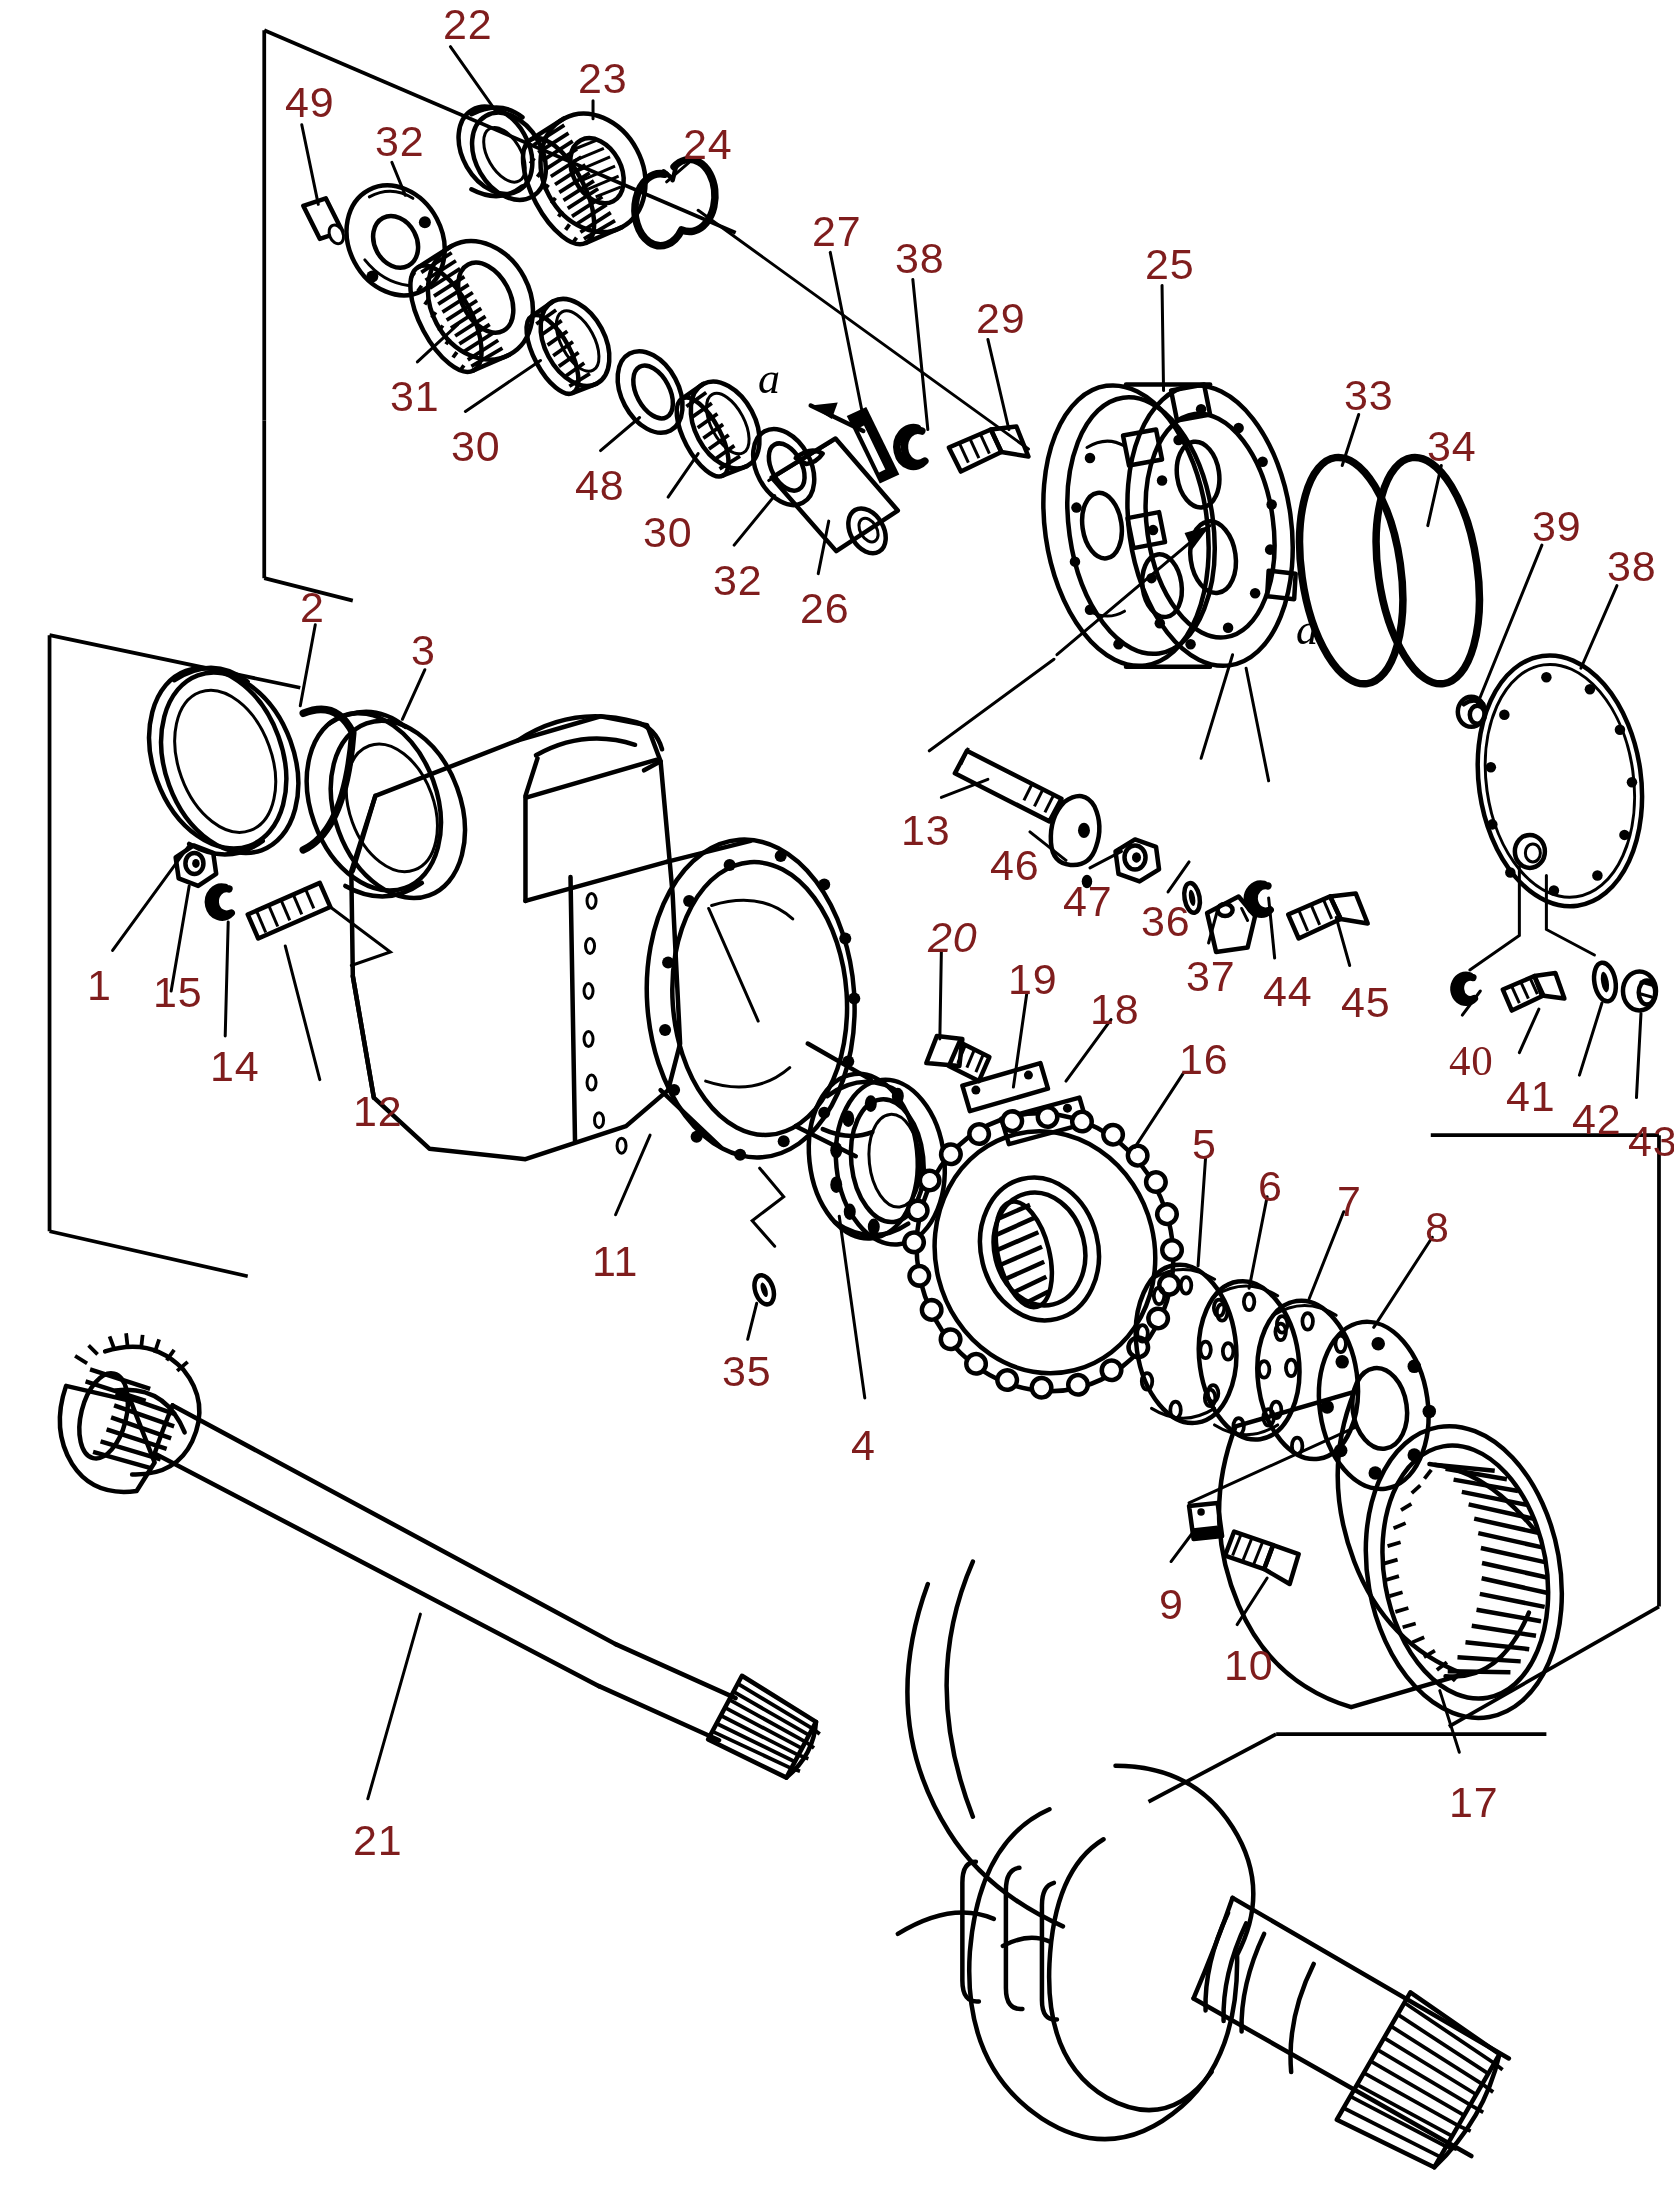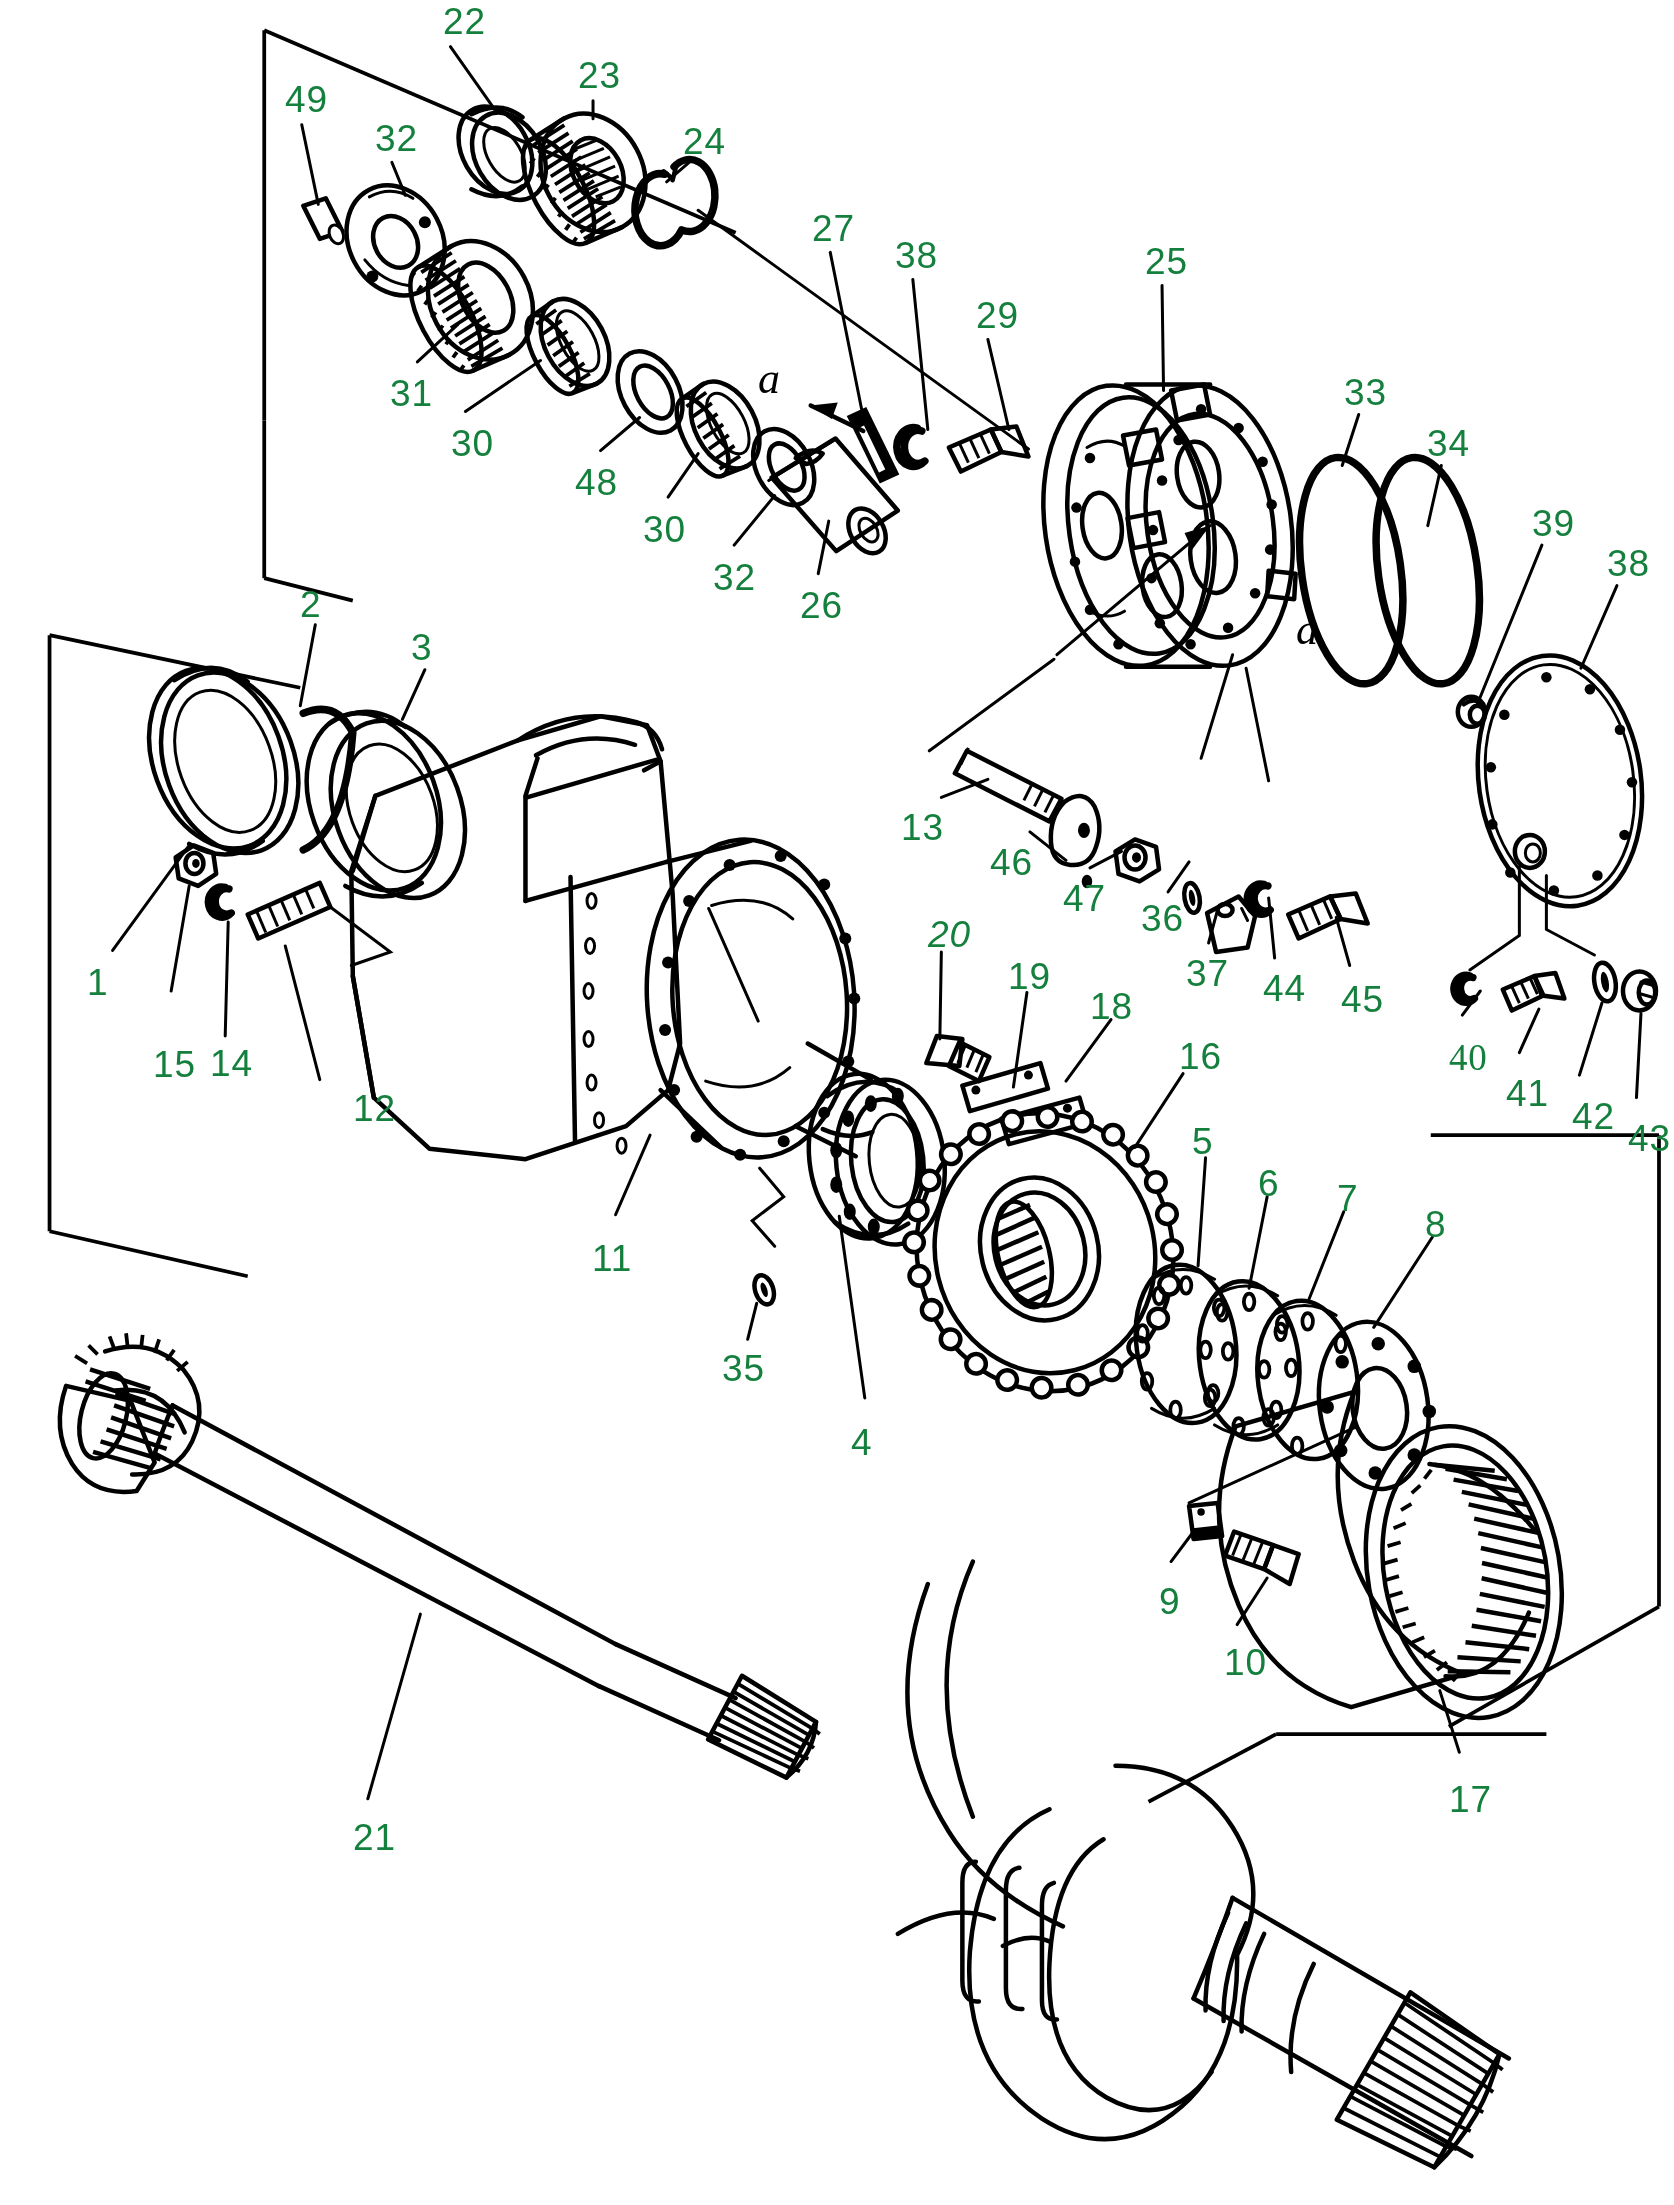--- a/index.html
+++ b/index.html
@@ -7,23 +7,23 @@
   #sheet{
     position:relative;
     width:1674px;height:2205px;
     background:#ffffff;
     overflow:hidden;
   }
   #art{position:absolute;left:0;top:0;width:1674px;height:2205px;}
   .lbl{
     position:absolute;
     font-family:"Liberation Sans",sans-serif;
-    font-size:37px;
+    font-size:43px;
     font-weight:400;
-    color:#15803d;
+    color:#7f1d1d;
     letter-spacing:0.8px;
     line-height:1;
     white-space:nowrap;
     user-select:none;
   }
   .sect{
     position:absolute;
     font-family:"Liberation Serif",serif;
     font-style:italic;
     font-size:44px;
@@ -924,21 +924,21 @@
       <div class="lbl" style="left: 1607px; top: 545px;">38</div>
       <div class="lbl" style="left: 390px; top: 375px;">31</div>
       <div class="lbl" style="left: 451px; top: 425px;">30</div>
       <div class="lbl" style="left: 575px; top: 464px;">48</div>
       <div class="lbl" style="left: 643px; top: 511px;">30</div>
       <div class="lbl" style="left: 713px; top: 559px;">32</div>
       <div class="lbl" style="left: 800px; top: 587px;">26</div>
       <div class="lbl" style="left: 300px; top: 586px;">2</div>
       <div class="lbl" style="left: 411px; top: 629px;">3</div>
       <div class="lbl" style="left: 87px; top: 964px;">1</div>
-      <div class="lbl" style="left: 153px; top: 1046px;">15</div>
+      <div class="lbl" style="left: 153px; top: 971px;">15</div>
       <div class="lbl" style="left: 210px; top: 1045px;">14</div>
       <div class="lbl" style="left: 317px; top: 1090px; margin-left: 36px;">12</div>
       <div class="lbl" style="left: 901px; top: 809px;">13</div>
       <div class="lbl" style="left: 990px; top: 844px;">46</div>
       <div class="lbl" style="left: 1063px; top: 880px;">47</div>
       <div class="lbl" style="left: 1141px; top: 900px;">36</div>
       <div class="lbl" style="left: 1186px; top: 955px;">37</div>
       <div class="lbl" style="left: 1263px; top: 970px;">44</div>
       <div class="lbl" style="left: 1341px; top: 981px;">45</div>
       <div class="lbl" style="left: 592px; top: 1240px;">11</div>

